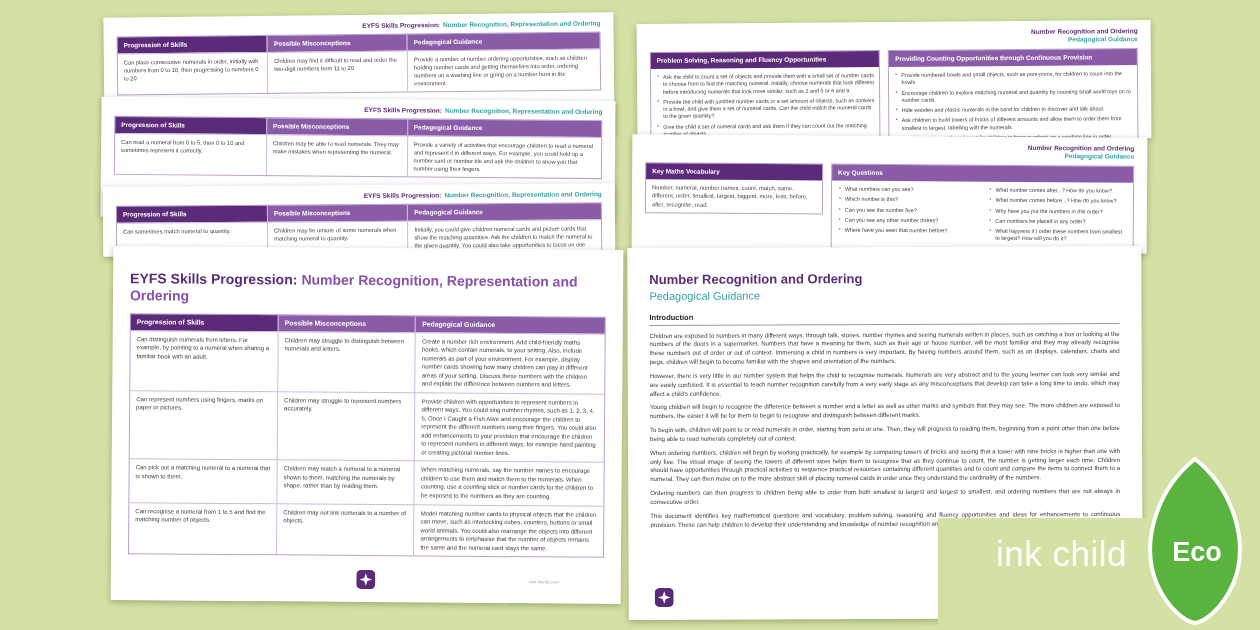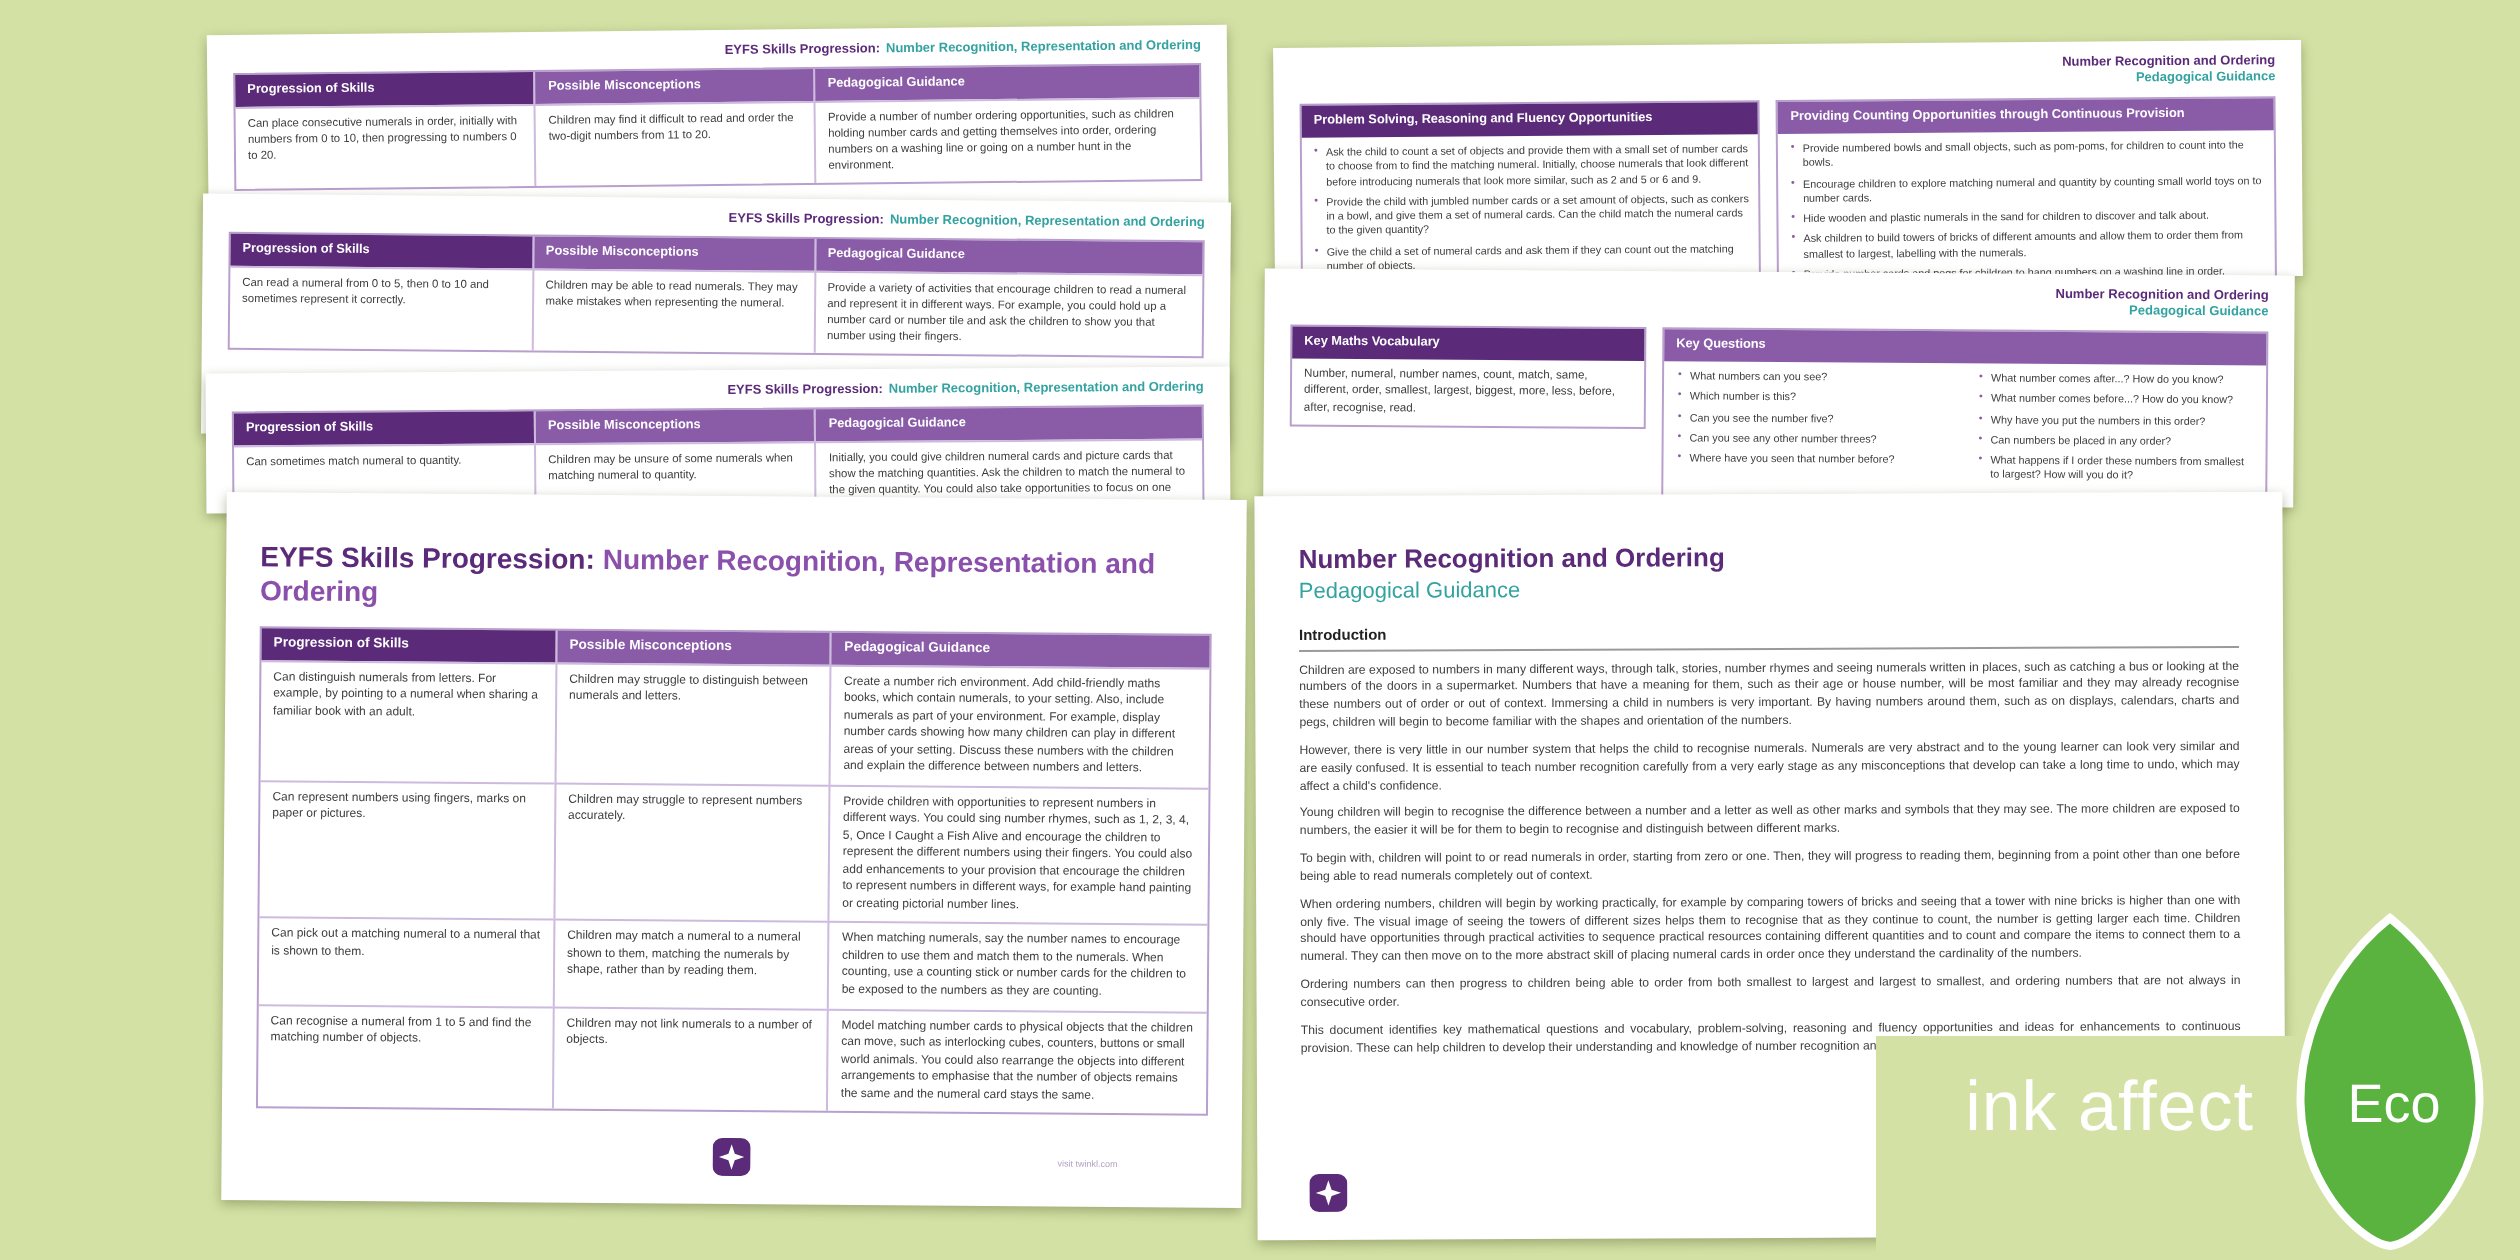--- a/index.html
+++ b/index.html
@@ -58,21 +58,21 @@
   
   .pfoot { position:absolute; bottom:7px; left:0; right:0; height:30px; }
   .pfoot .logo { position:absolute; left:50%; transform:translateX(-50%); bottom:2px; }
   .pfoot.left .logo { left:26px; transform:none; }
   .visit { position:absolute; right:62px; bottom:12px; font-size:4.5px; color:#b1a0c4; }
 
   
   .eco-banner { position:absolute; right:0; bottom:0; width:322px; height:112px; background:#d3e1a4; z-index:10; }
   .ink-saving { position:absolute; top:534px; right:133px; font-size:35px; color:#ffffff; letter-spacing:.5px; z-index:11; }
   .leaf { position:absolute; left:1137px; top:456px; width:117px; height:174px; z-index:11; }
-  .eco-label { position:absolute; left:1160px; top:537px; width:74px; text-align:center; font-size:27px; font-weight:normal; color:#ffffff; z-index:12; }
+  .eco-label { position:absolute; left:1160px; top:537px; width:74px; text-align:center; font-size:27px; font-weight:bold; color:#ffffff; z-index:12; }
 
   
   #pA { left:104px; top:15px;  width:510px; height:122px; transform:rotate(-.6deg);  z-index:1; }
   #pB { left:101px; top:99px;  width:514px; height:120px; transform:rotate(.5deg);   z-index:2; }
   #pC { left:103px; top:185px; width:512px; height:70px;  transform:rotate(-.4deg);  z-index:3; }
   #pD { left:112px; top:248px; width:510px; height:354px; transform:rotate(.45deg);  z-index:4; }
   #pE { left:637px; top:22px;  width:514px; height:118px; transform:rotate(-.45deg); z-index:1; }
   #pF { left:632px; top:136px; width:515px; height:116px; transform:rotate(.4deg);   z-index:2; }
   #pG { left:628px; top:247px; width:514px; height:372px; transform:rotate(-.25deg); z-index:3; }
 </style>
@@ -230,19 +230,19 @@
       <span class="logo">
         <svg width="19" height="19" viewBox="0 0 24 24">
             <rect width="24" height="24" rx="6" fill="#5b2a79"></rect>
             <path d="M12 4 L14 10 L20 12 L14 14 L12 20 L10 14 L4 12 L10 10 Z" fill="#ffffff"></path>
           </svg>
       </span>
     </div>
   </div>
 
   <div class="eco-banner"></div>
-  <div class="ink-saving">ink affect</div>
+  <div class="ink-saving">ink child</div>
   <svg class="leaf" viewBox="0 0 117 174">
     <path d="M58 3 C97 34 113 88 96 128 C84 155 66 166 58 167 C50 166 32 155 20 128 C3 88 19 34 58 3 Z" fill="#5ab33e" stroke="#ffffff" stroke-width="4"></path>
   </svg>
   <div class="eco-label">Eco</div>
 
 </div>
 
 </body></html>

